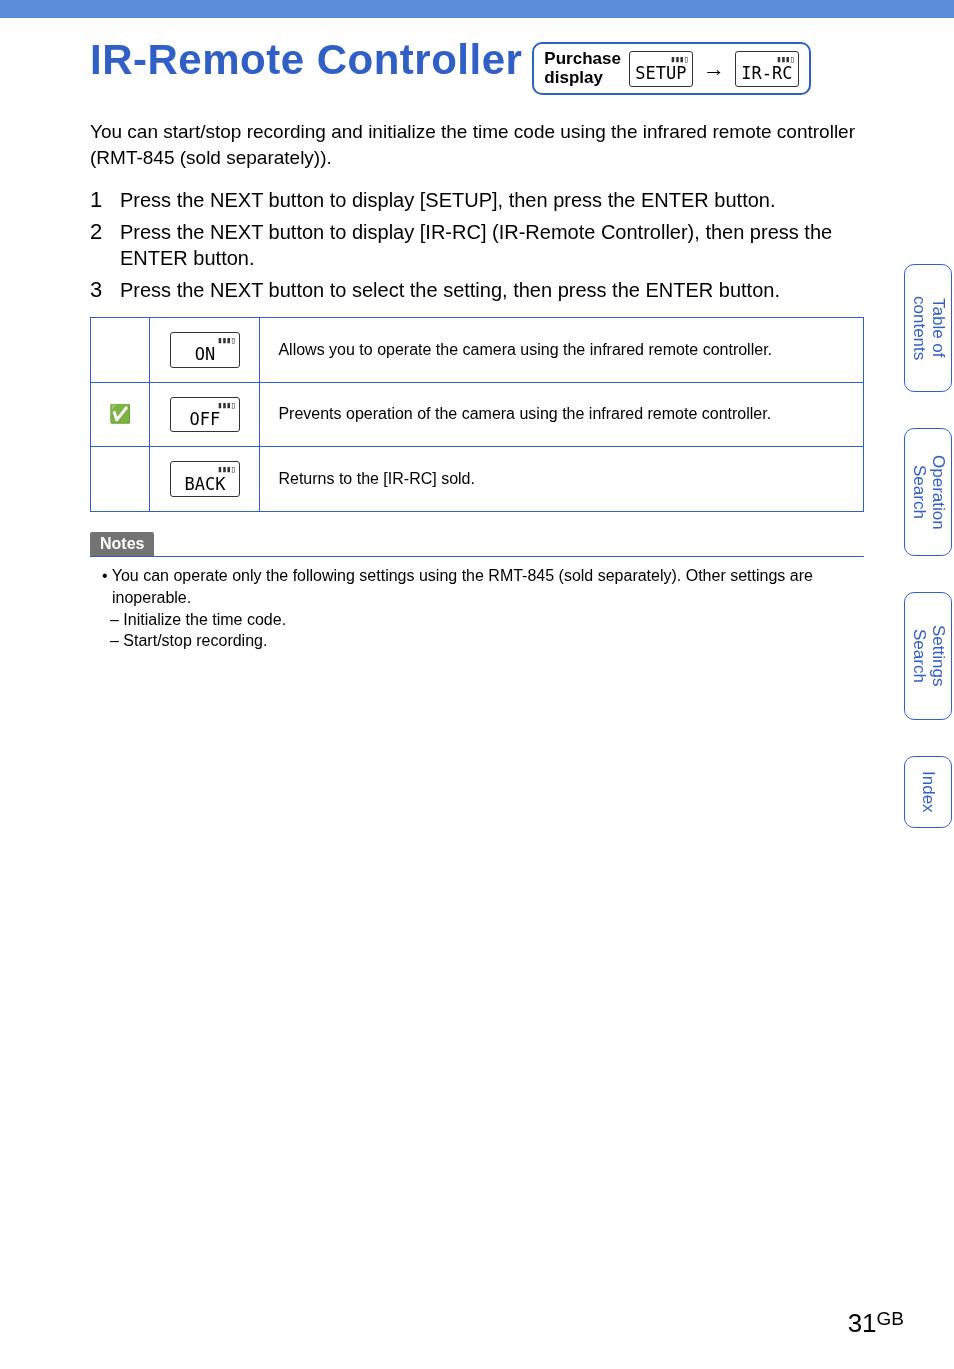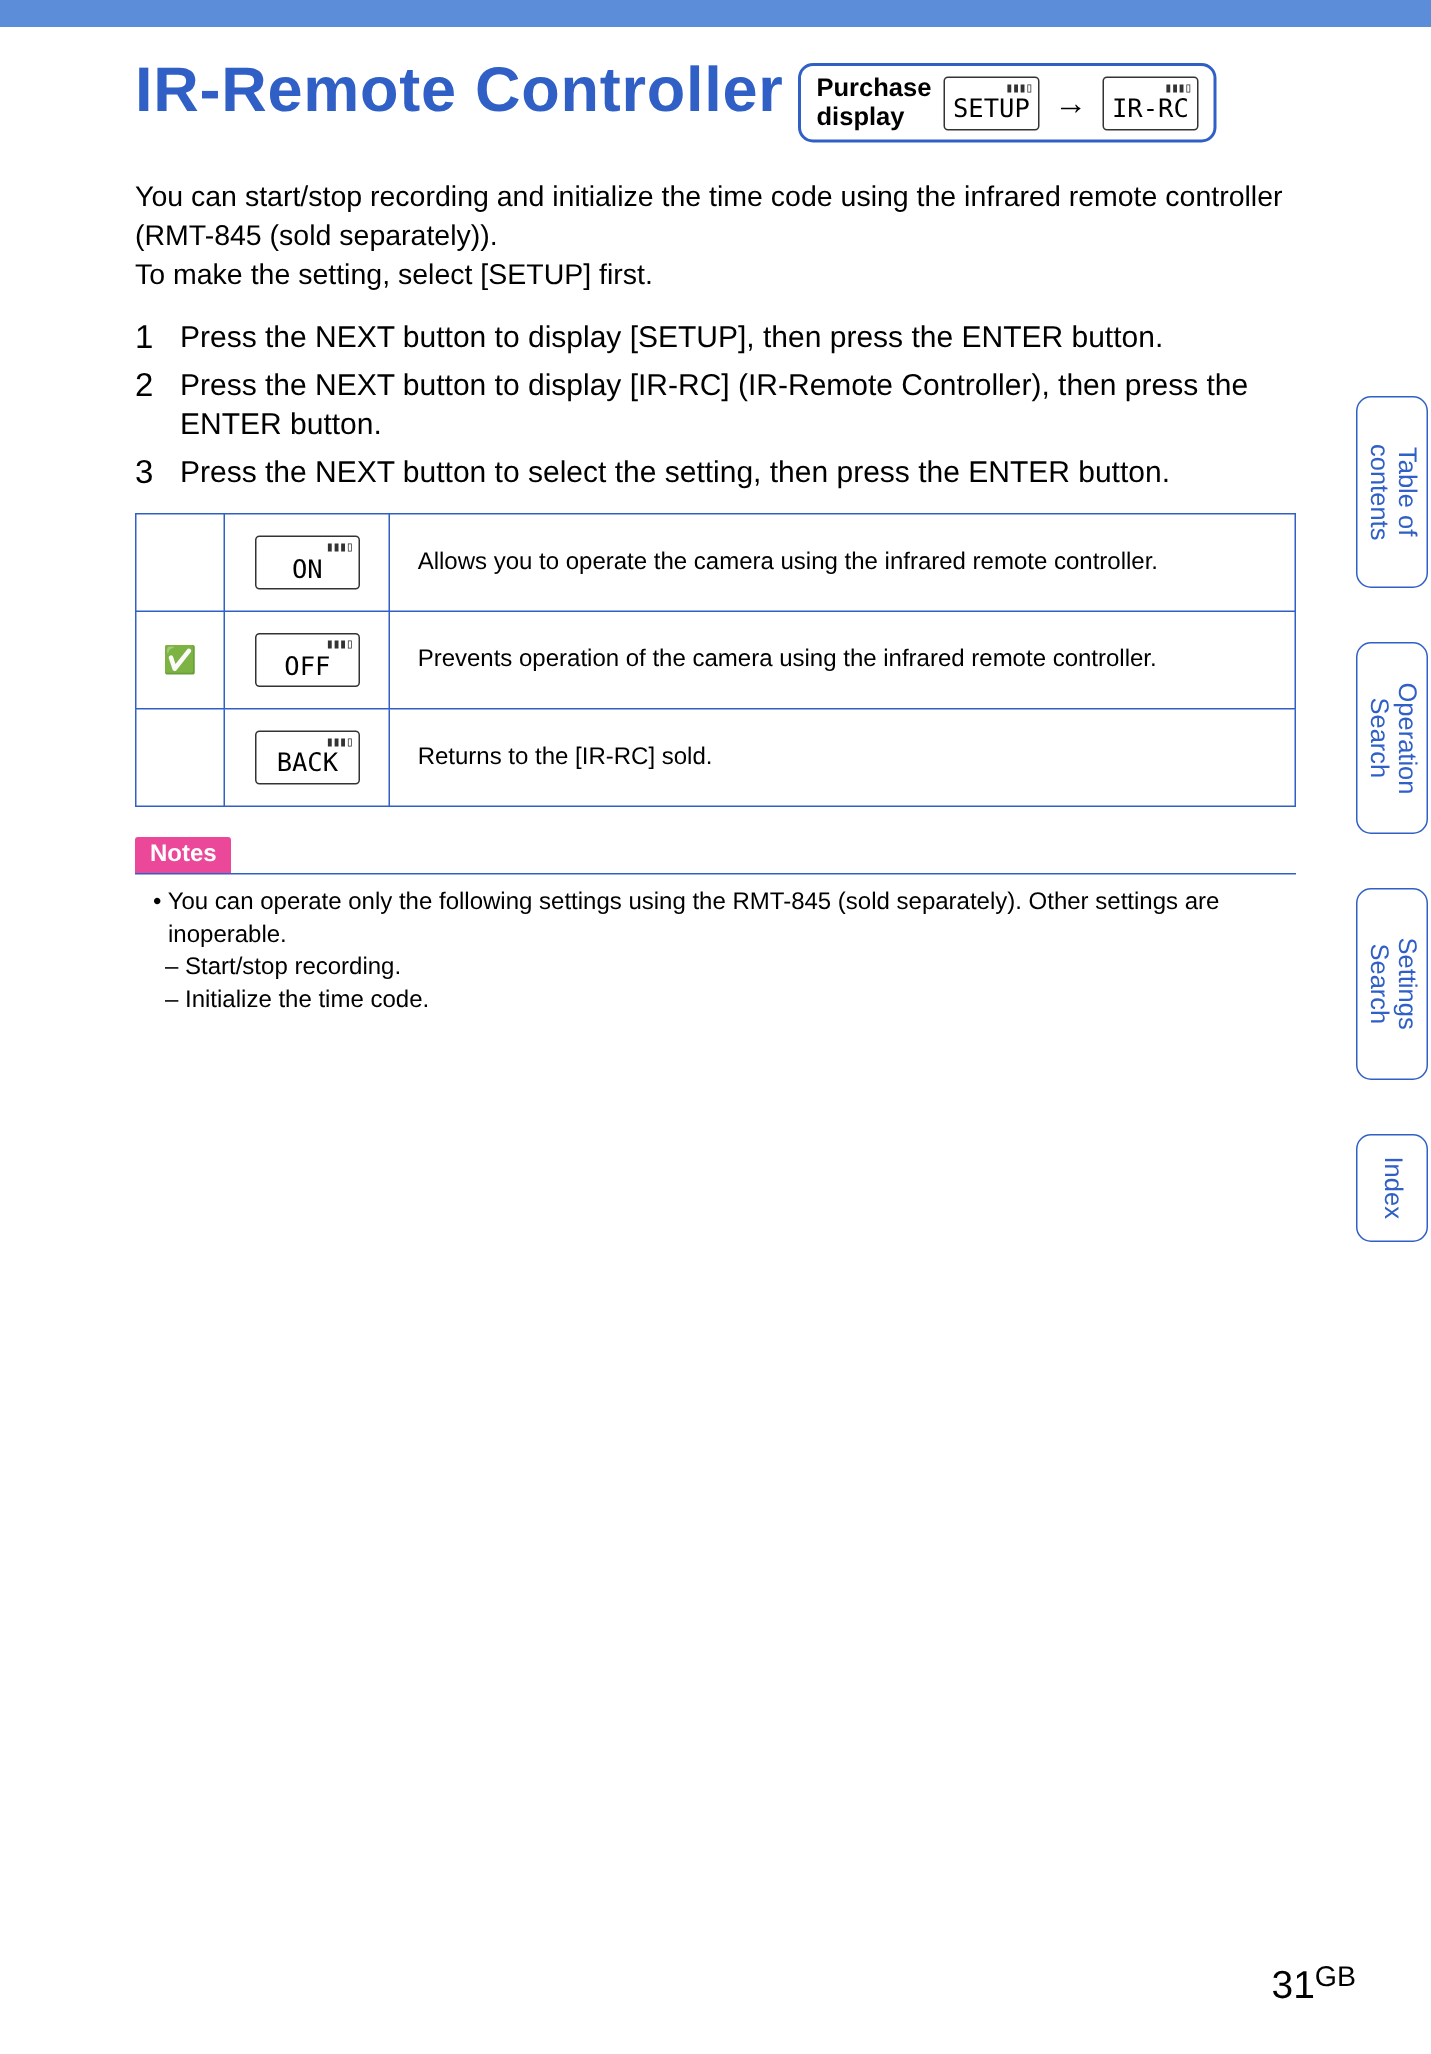--- a/index.html
+++ b/index.html
@@ -110,21 +110,21 @@
     .options-table td.lcd-cell {
       width: 110px;
       text-align: center;
     }
     .lcd-cell .lcd-box {
       display: inline-block;
       min-width: 70px;
     }
     .notes-label {
       display: inline-block;
-      background: #ec4899;
+      background: #737373;
       color: #fff;
       font-weight: bold;
       padding: 3px 10px;
       margin-top: 20px;
       font-size: 16px;
       border-radius: 2px 2px 0 0;
     }
     .notes-rule {
       border: none;
       border-top: 1px solid #3060c6;
@@ -209,21 +209,20 @@
       <span class="arrow">→</span>
       <div class="lcd-box">
         <span class="lcd-batt">▮▮▮▯</span>
         <span>IR-RC</span>
       </div>
     </div>
   </div>
 
   <div class="intro">
     <p>You can start/stop recording and initialize the time code using the infrared remote controller (RMT-845 (sold separately)).</p>
-    <p>To make the setting, select [SETUP] first.</p>
   </div>
 
   <div class="steps">
     <div class="step">
       <div class="step-num">1</div>
       <div class="step-text">Press the NEXT button to display [SETUP], then press the ENTER button.</div>
     </div>
     <div class="step">
       <div class="step-num">2</div>
       <div class="step-text">Press the NEXT button to display [IR-RC] (IR-Remote Controller), then press the ENTER button.</div>
@@ -268,22 +267,22 @@
     </tr>
   </tbody>
     </table>
 
   <div class="notes-label">Notes</div>
   <hr class="notes-rule">
   <ul class="notes-list">
     <li>
       <span>You can operate only the following settings using the RMT-845 (sold separately). Other settings are inoperable.</span>
       <ul class="sub-list">
+        <li>Initialize the time code.</li>
         <li>Start/stop recording.</li>
-        <li>Initialize the time code.</li>
       </ul>
     </li>
   </ul>
 
 </div>
 
 <div class="side-tabs">
   <div class="tab">
     <span style="white-space:pre-line;">Table of
 contents</span>

